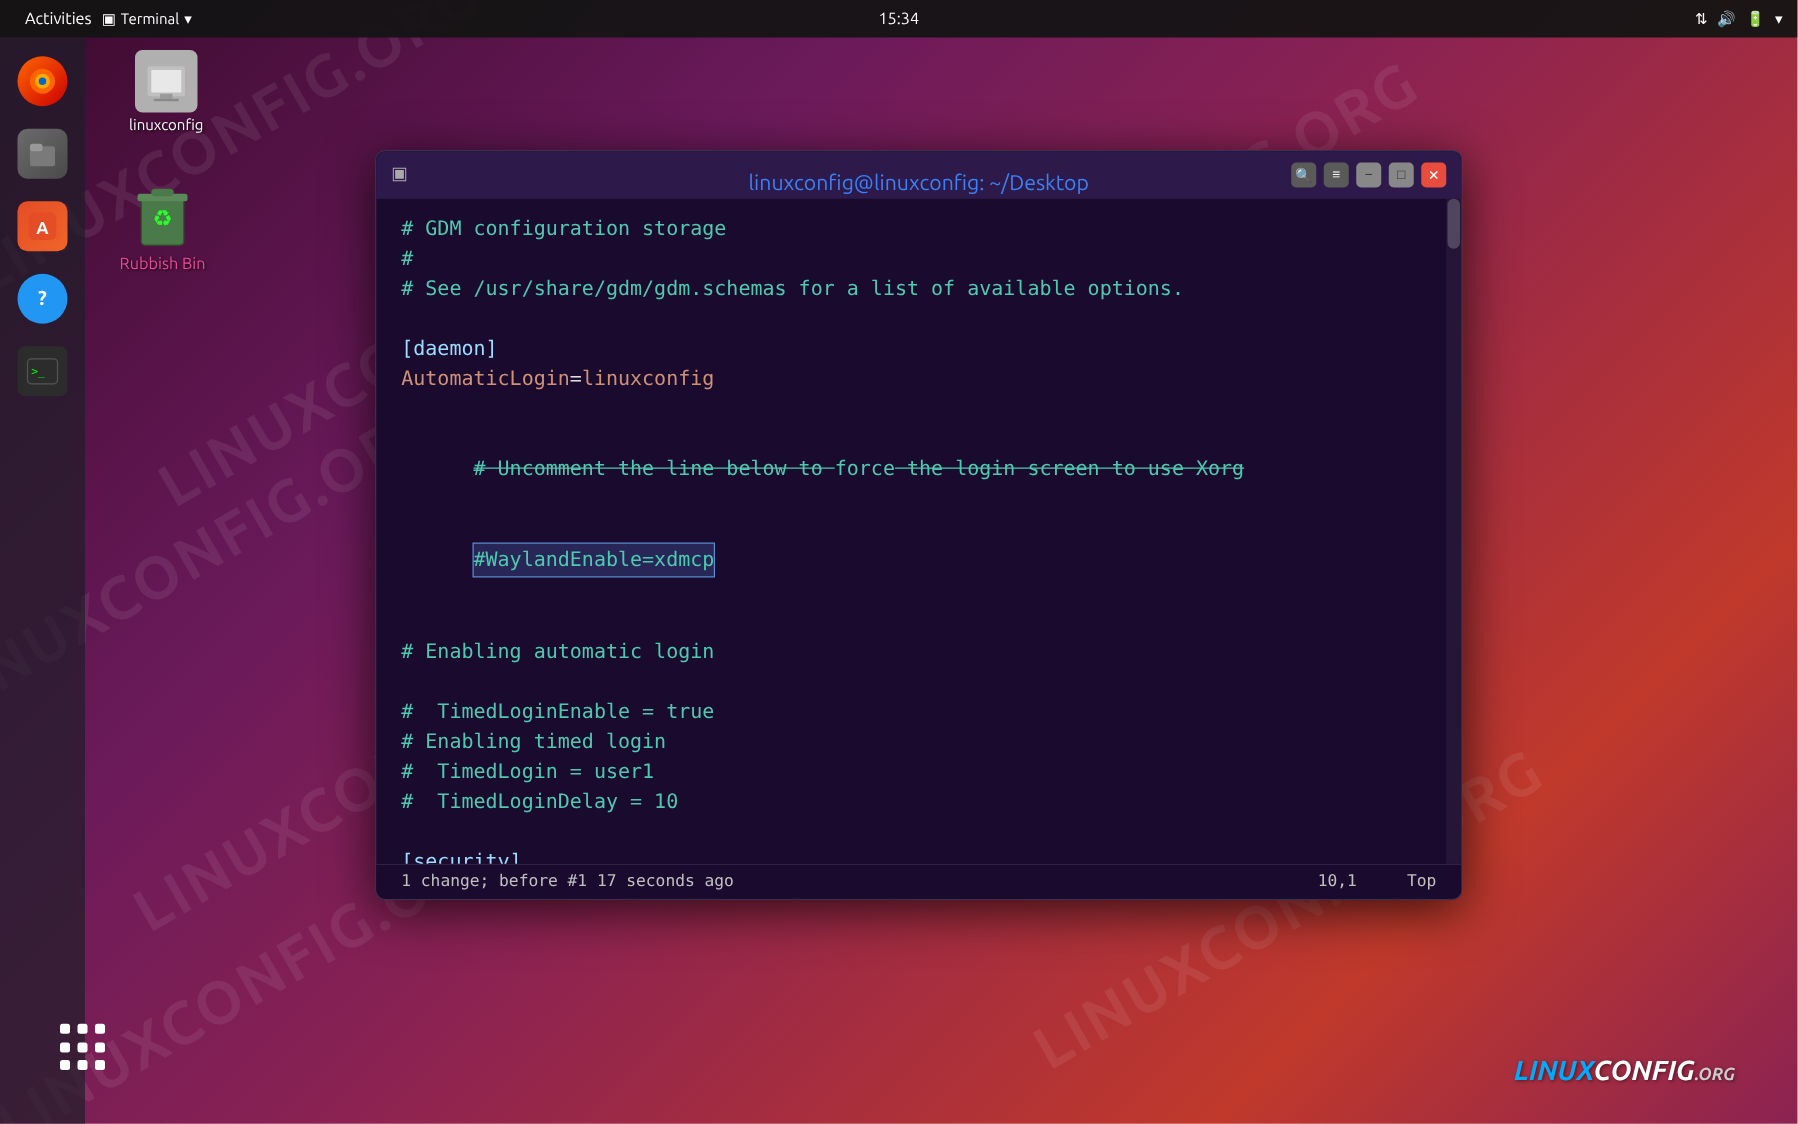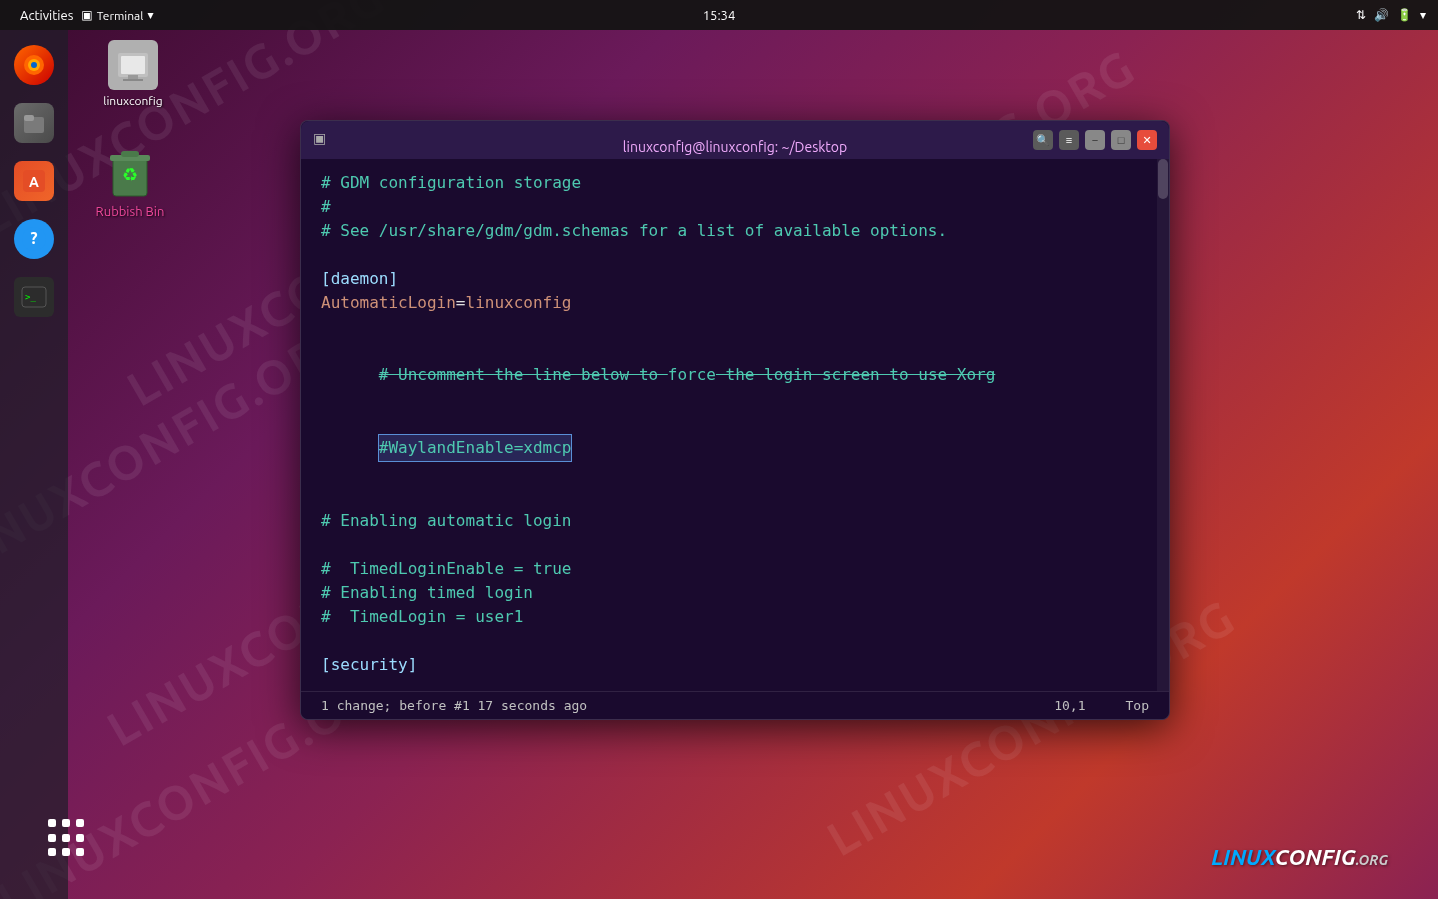--- a/index.html
+++ b/index.html
@@ -231,22 +231,22 @@
       align-items: center;
       gap: 8px;
     }
     .terminal-title-icon {
       width: 20px;
       height: 20px;
       color: #aaa;
       font-size: 14px;
     }
     .terminal-title-center {
-      color: #f0abfc;
-      font-size: 14px;
+      color: #3b82f6;
+      font-size: 17px;
       position: absolute;
       left: 50%;
       transform: translateX(-50%);
       margin-top: 13px;
     }
     .terminal-controls {
       display: flex;
       gap: 6px;
       align-items: center;
     }
@@ -497,20 +497,21 @@
     </div>
     <div class="term-line">
       <span class="term-highlighted" style="color:#4ec9b0">#WaylandEnable=xdmcp</span>
     </div>
     <div class="term-line">&nbsp;</div>
     <div class="term-line term-comment"># Enabling automatic login</div>
     <div class="term-line">&nbsp;</div>
     <div class="term-line term-comment">#  TimedLoginEnable = true</div>
     <div class="term-line term-comment"># Enabling timed login</div>
     <div class="term-line term-comment">#  TimedLogin = user1</div>
+    <div class="term-line term-comment">#  TimedLoginDelay = 10</div>
     <div class="term-line">&nbsp;</div>
     <div class="term-line term-section">[security]</div>
     <div class="term-line">&nbsp;</div>
     <div class="term-line term-section">[xdmcp]</div>
 
   </div>
 
   <div class="terminal-scrollbar">
     <div class="scrollbar-thumb"></div>
   </div>

